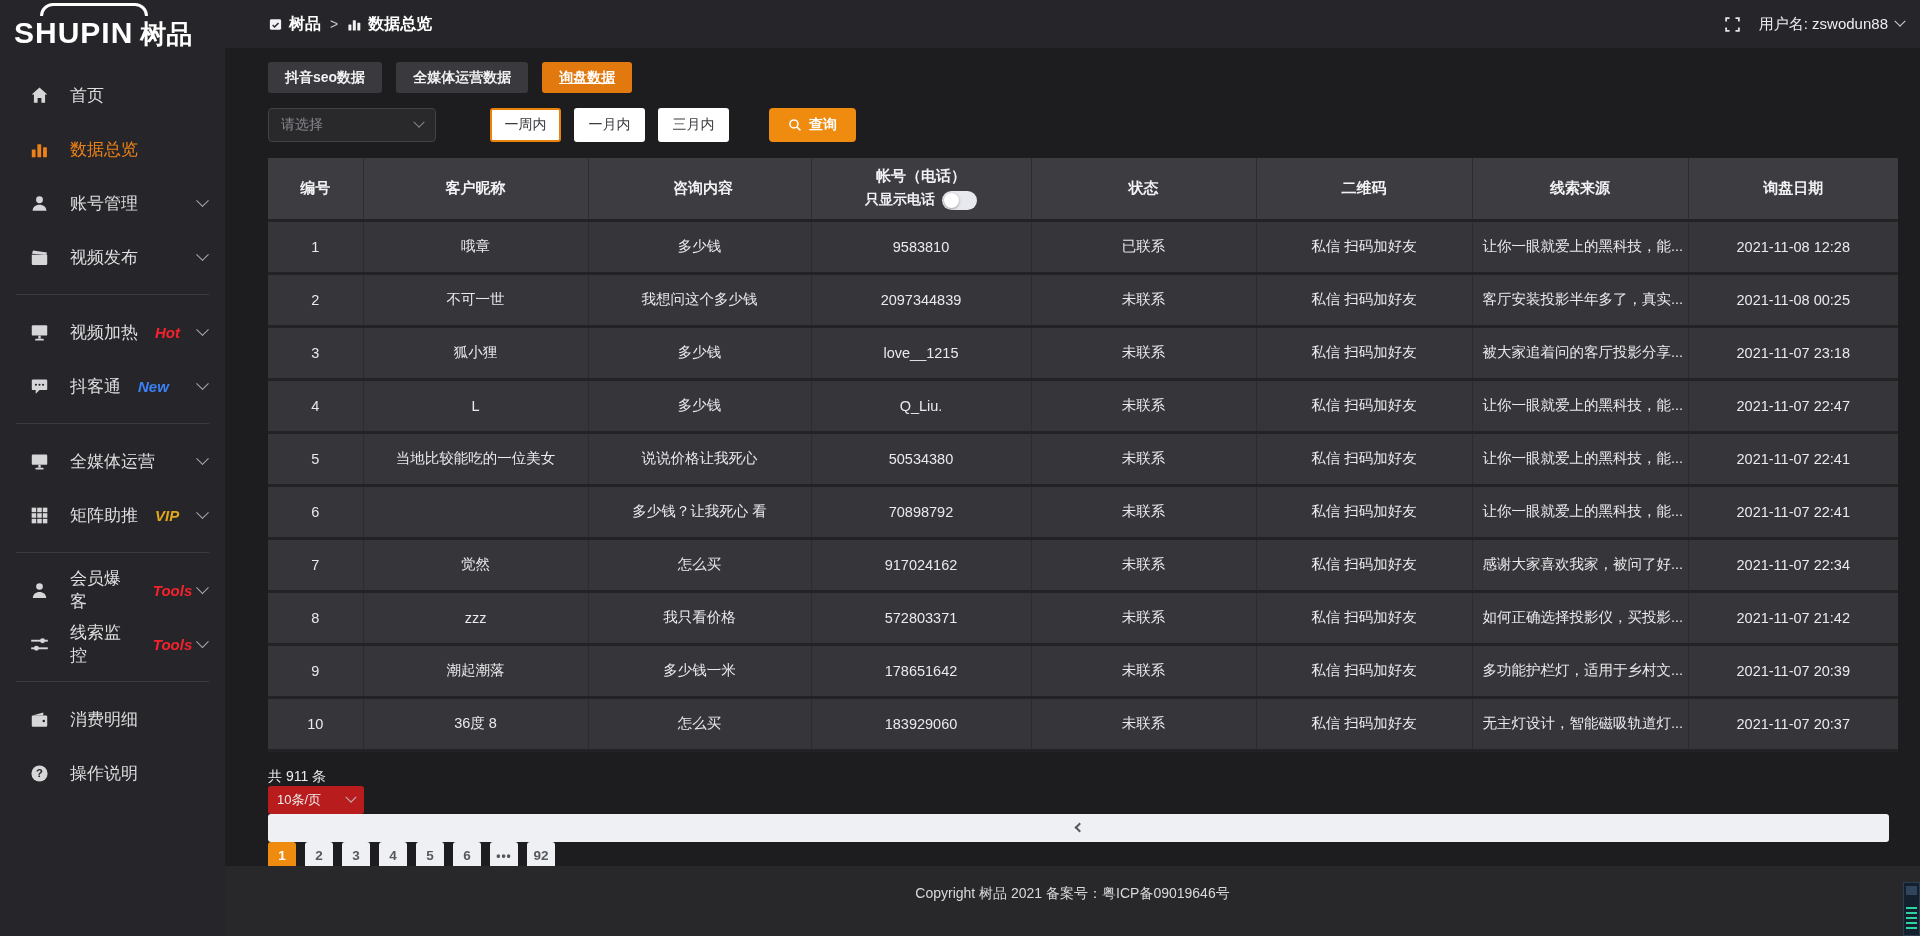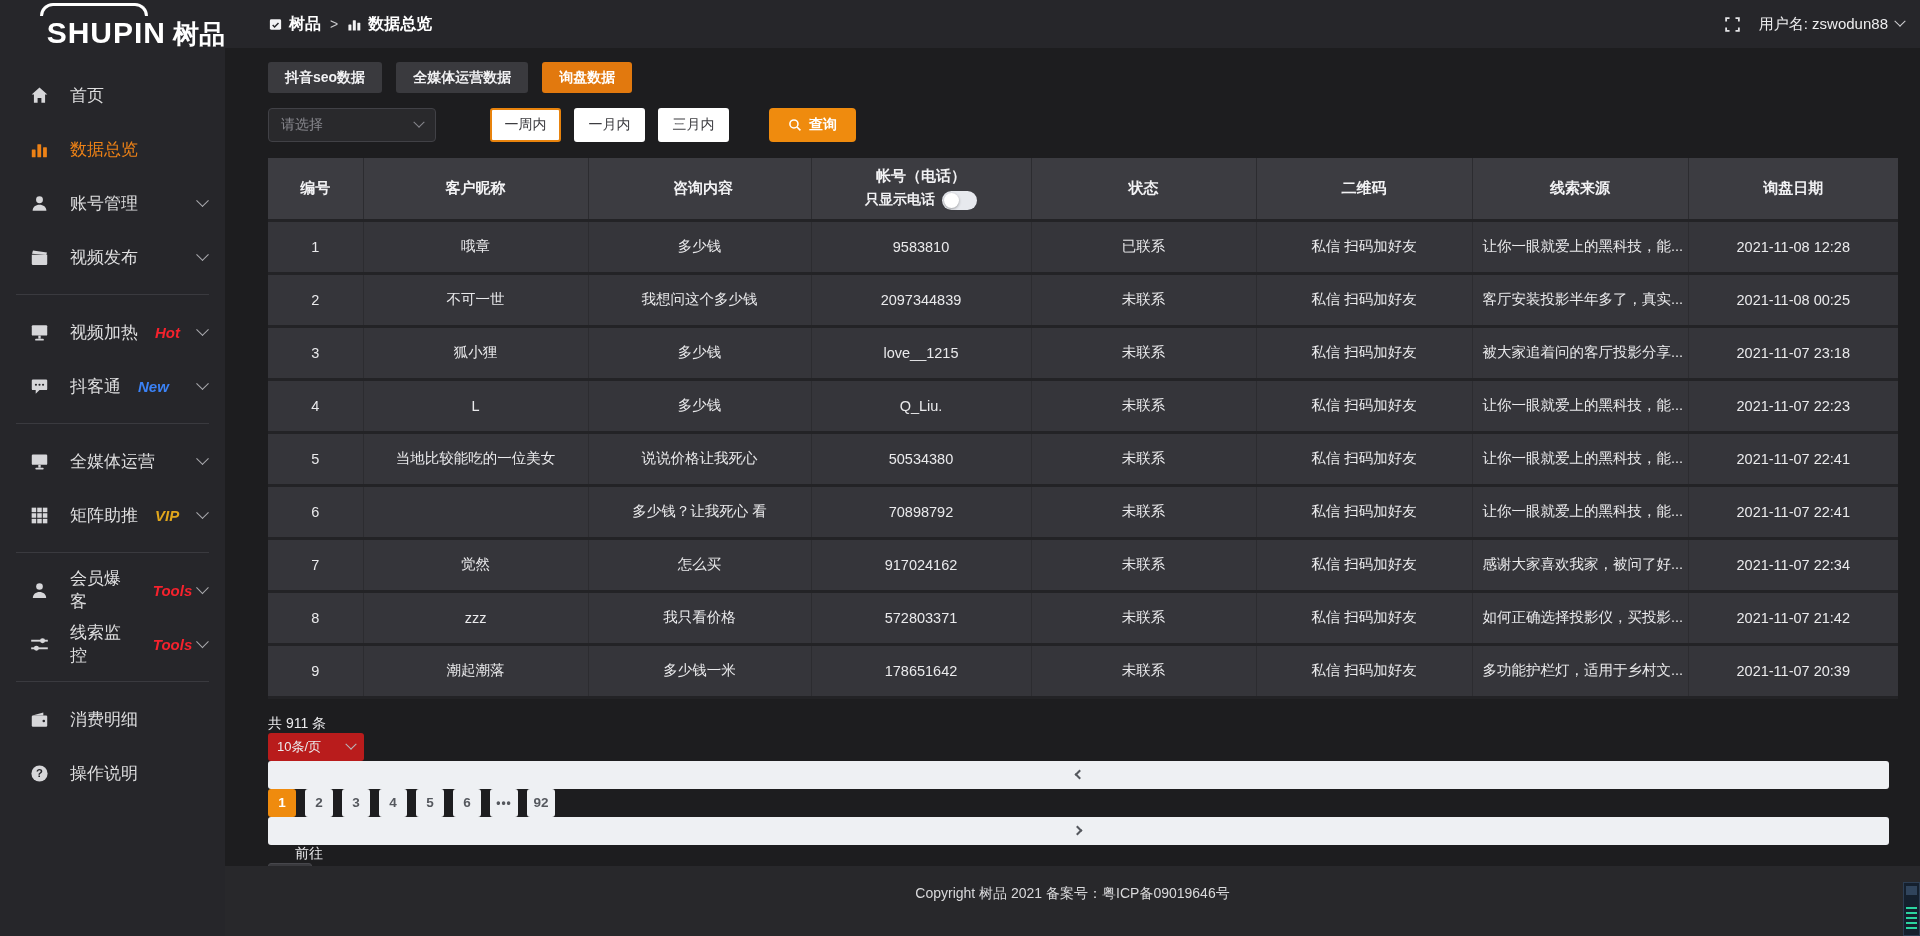--- a/index.html
+++ b/index.html
@@ -5,21 +5,21 @@
   * { box-sizing: border-box; }
   html,body { margin:0; padding:0; }
   body {
     width:1920px; height:936px; overflow:hidden;
     background:#1d1d1f; color:#e8e8ea;
     font-family:"Liberation Sans","DejaVu Sans",sans-serif;
     position:relative;
   }
   
   .sidebar { position:absolute; left:0; top:0; width:225px; height:936px; background:#26262a; z-index:3; }
-  .logo { position:relative; height:52px; display:flex; align-items:flex-end; padding:6px 0 4px 14px; color:#fff;justify-content:flex-end; }
+  .logo { position:relative; height:52px; display:flex; align-items:flex-end; padding:6px 0 4px 14px; color:#fff; }
   .logo-arc { position:absolute; left:40px; top:3px; width:108px; height:13px;
     border:3px solid #fff; border-bottom:none; border-radius:70px 70px 0 0; }
   .logo-en { font-size:30px; font-weight:800; letter-spacing:1px; line-height:1; }
   .logo-cn { font-size:26px; font-weight:700; margin-left:7px; line-height:1.05; }
   .menu { margin-top:16px; }
   .menu-item { height:54px; display:flex; align-items:center; padding:0 18px 0 30px; cursor:pointer; color:#dededf;gap:6px; }
   .menu-item .mi-icon { width:19px; height:19px; margin-right:15px; flex:none; color:#d6d6d9; }
   .menu-item .mi-icon svg { width:100%; height:100%; fill:currentColor; display:block; }
   .menu-item .mi-label { font-size:17px; }
   .menu-item.active, .menu-item.active .mi-icon { color:#ee8216; }
@@ -37,21 +37,21 @@
   .top-right { display:flex; align-items:center; gap:18px; }
   .fs-icon { width:17px; height:17px; color:#e3e3e6; cursor:pointer; }
   .fs-icon svg { width:100%; height:100%; display:block; }
   .user-box { display:flex; align-items:center; gap:8px; font-size:15px; color:#ededef; cursor:pointer; }
   .chev-down { width:8px; height:8px; border-right:1.6px solid #cfcfd2; border-bottom:1.6px solid #cfcfd2; transform:rotate(45deg) translate(-2px,-2px); }
   
   .main { position:absolute; left:225px; top:48px; width:1695px; height:818px; padding:14px 22px 0 43px; }
   .tabs { display:flex; gap:14px; margin-bottom:15px; }
   .tab-btn { height:31px; padding:0 17px; background:#3a3a3e; color:#f2f2f4; font-size:14px;
     border:none; border-radius:3px; display:flex; align-items:center; cursor:pointer; font-weight:bold; }
-  .tab-btn.active { background:#e2790e; color:#fff; }
+  .tab-btn.active { background:#e2790e; color:#fff;text-decoration:underline; }
   .filter-row { display:flex; align-items:flex-end; margin-bottom:16px; }
   .select { width:168px; height:34px; background:#29292c; border:1px solid #414146; border-radius:4px;
     display:flex; align-items:center; justify-content:space-between; padding:0 12px; color:#87878d; font-size:14px; cursor:pointer; }
   .ranges { display:flex; margin-left:54px; }
   .range-btn { width:71px; height:34px; background:#fff; border:2px solid #fff; border-radius:3px; margin-right:13px;
     color:#3c3c40; font-size:14px; display:flex; align-items:center; justify-content:center; cursor:pointer; }
   .range-btn.active { border-color:#e8830d; }
   .search-btn { margin-left:27px; height:34px; padding:0 19px; background:#ef8b0e; color:#fff; border:none; border-radius:4px;
     display:flex; align-items:center; gap:7px; font-size:14px; font-weight:bold; cursor:pointer; }
   .search-btn svg { width:14px; height:14px; display:block; }
@@ -396,21 +396,21 @@
   </tr>
 
   <tr>
     <td>4</td>
     <td>L</td>
     <td class="al">多少钱</td>
     <td>Q_Liu.</td>
     <td class="orange">未联系</td>
     <td class="link">私信 扫码加好友</td>
     <td class="al link">让你一眼就爱上的黑科技，能...</td>
-    <td>2021-11-07 22:23</td>
+    <td>2021-11-07 22:47</td>
   </tr>
 
   <tr>
     <td>5</td>
     <td>当地比较能吃的一位美女</td>
     <td class="al">说说价格让我死心</td>
     <td>50534380</td>
     <td class="orange">未联系</td>
     <td class="link">私信 扫码加好友</td>
     <td class="al link">让你一眼就爱上的黑科技，能...</td>
@@ -454,20 +454,30 @@
     <td>9</td>
     <td>潮起潮落</td>
     <td class="al">多少钱一米</td>
     <td>178651642</td>
     <td class="orange">未联系</td>
     <td class="link">私信 扫码加好友</td>
     <td class="al link">多功能护栏灯，适用于乡村文...</td>
     <td>2021-11-07 20:39</td>
   </tr>
 
+  <tr>
+    <td>10</td>
+    <td>36度 8</td>
+    <td class="al">怎么买</td>
+    <td>183929060</td>
+    <td class="orange">未联系</td>
+    <td class="link">私信 扫码加好友</td>
+    <td class="al link">无主灯设计，智能磁吸轨道灯...</td>
+    <td>2021-11-07 20:37</td>
+  </tr>
 </tbody>
   </table>
 
   <div class="pagination">
     <span class="pg-total">共 911 条</span>
     <div class="pg-size">
       <span>10条/页</span>
       <span class="chev-down" style="border-color:#b9b9bd"></span>
     </div>
     <button class="pg-btn">

